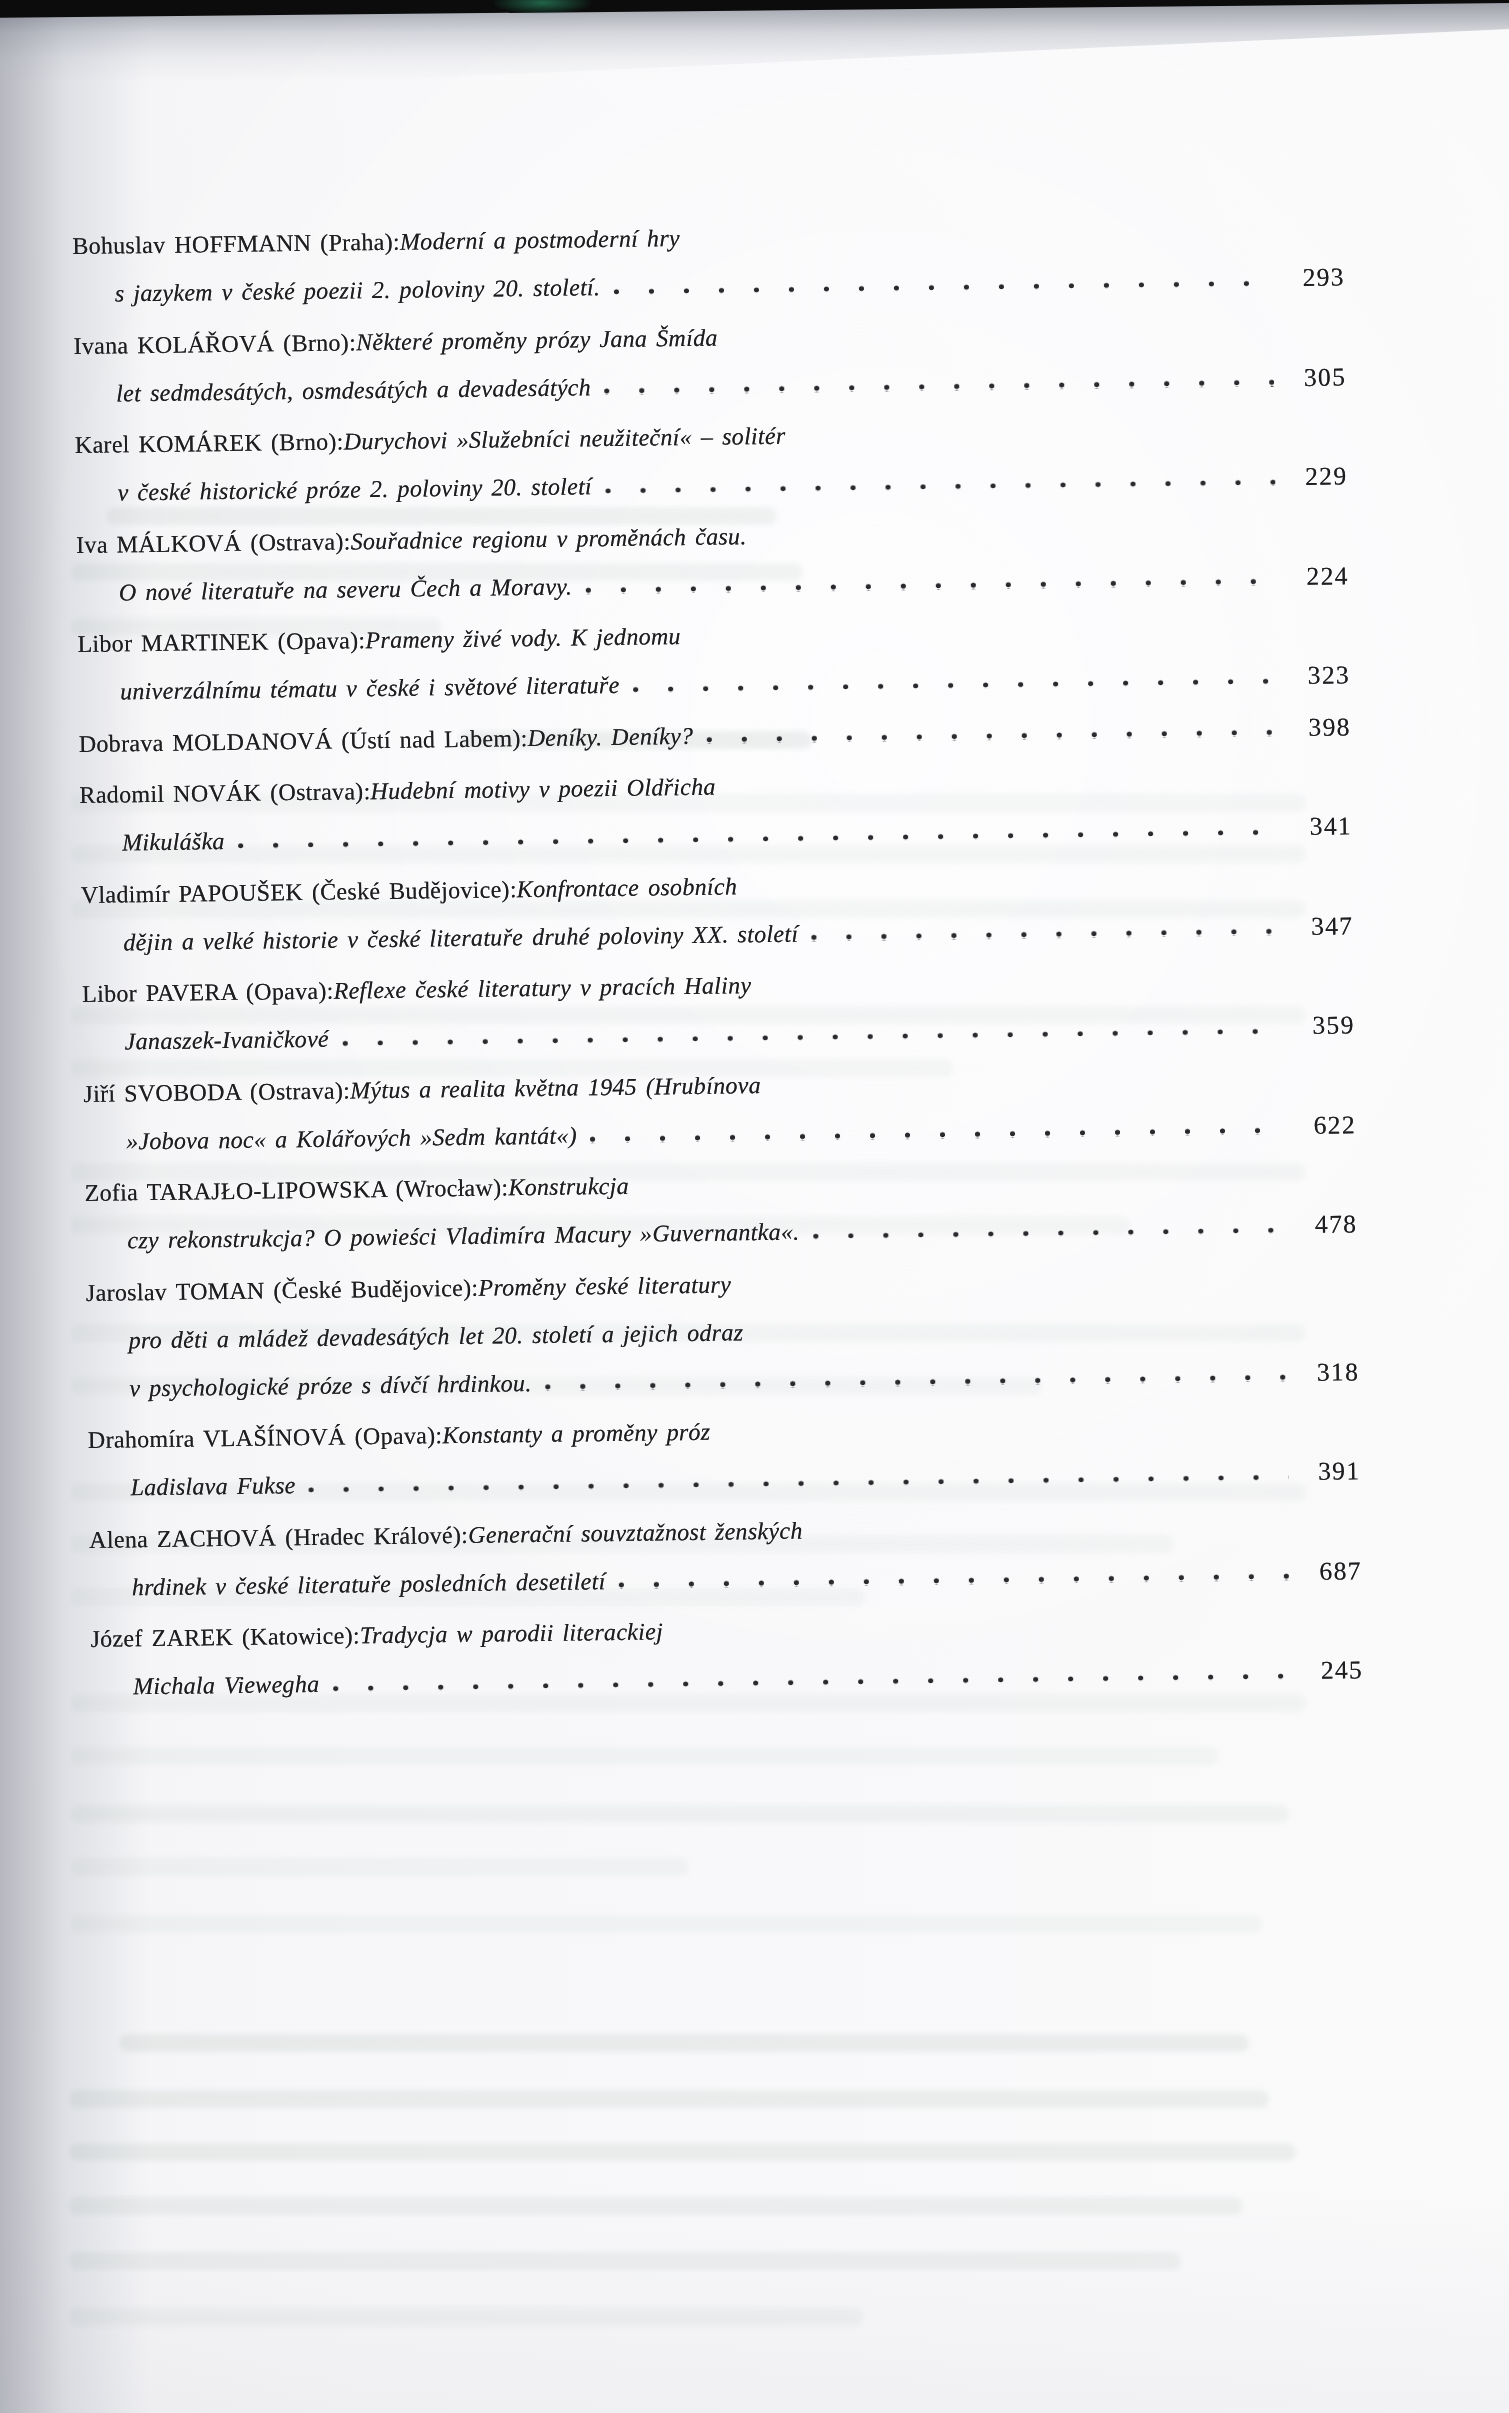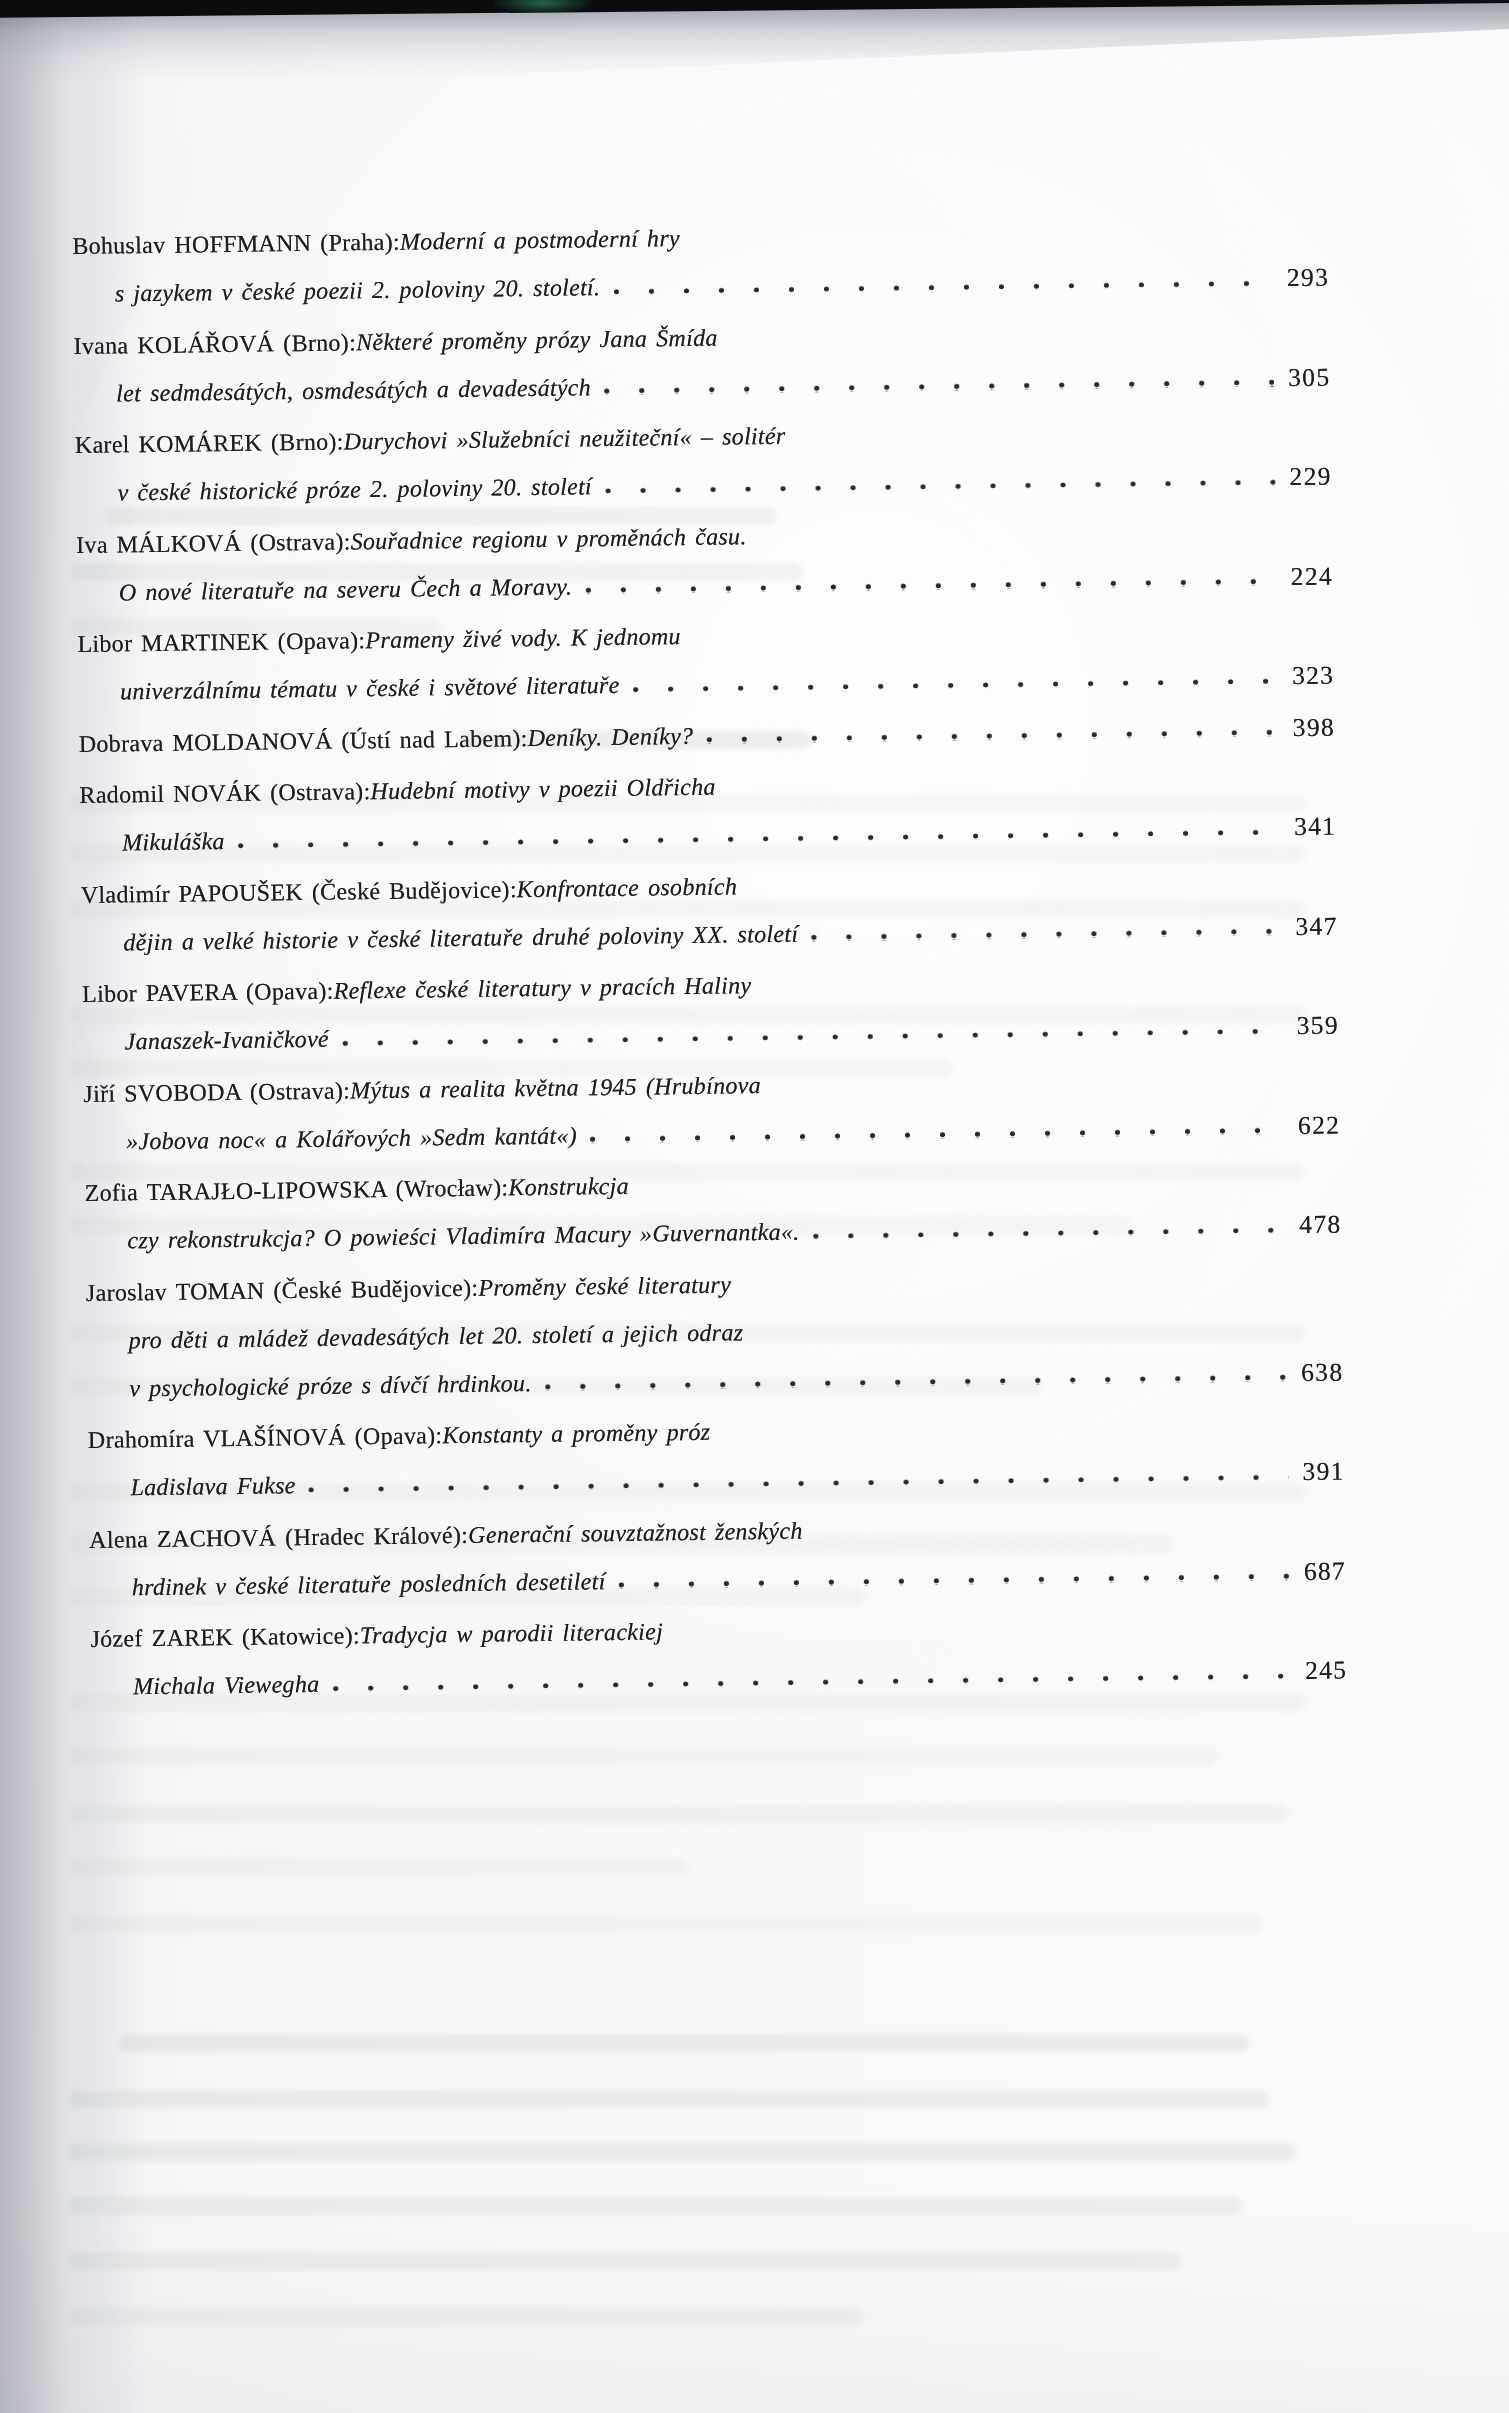--- a/index.html
+++ b/index.html
@@ -49,21 +49,21 @@
   .row{display:flex;align-items:baseline;white-space:nowrap;}
   .row.indent{padding-left:42px;}
   .roman{font-style:normal;}
   .ital{font-style:italic;}
   .leader{
     flex:1 1 auto;height:6.2px;align-self:baseline;margin:0 14px 0 12.4px;min-width:10.6px;
     background-image:radial-gradient(circle at 3.5px 3px, #2a2a2e 2.2px, rgba(42,42,46,0) 2.9px);
     background-size:35px 6.2px;background-repeat:repeat-x;background-position:left bottom;
   }
   .pagenum{
-    font-size:25.6px;min-width:58px;text-align:left;letter-spacing:1.3px;font-style:normal;
+    font-size:25.6px;min-width:58px;text-align:right;letter-spacing:1.3px;font-style:normal;
   }
 </style>
 </head>
 <body>
 
 <div class="scan-top-shadow"></div>
 <div class="scan-top-band"></div>
 <div class="scan-top-green"></div>
 <div class="scan-left-vignette"></div>
 <div class="scan-bottom-tint"></div>
@@ -221,21 +221,21 @@
       <div class="row">
         <span class="roman">Jaroslav TOMAN (České Budějovice): </span>
         <span class="ital">Proměny české literatury</span>
       </div>
       <div class="row indent">
         <span class="ital">pro děti a mládež devadesátých let 20. století a jejich odraz</span>
       </div>
       <div class="row indent">
         <span class="ital">v psychologické próze s dívčí hrdinkou.</span>
         <div class="leader"></div>
-        <span class="pagenum">638</span>
+        <span class="pagenum">318</span>
       </div>
     </div>
     <div class="entry">
       <div class="row">
         <span class="roman">Drahomíra VLAŠÍNOVÁ (Opava): </span>
         <span class="ital">Konstanty a proměny próz</span>
       </div>
       <div class="row indent">
         <span class="ital">Ladislava Fukse</span>
         <div class="leader"></div>

